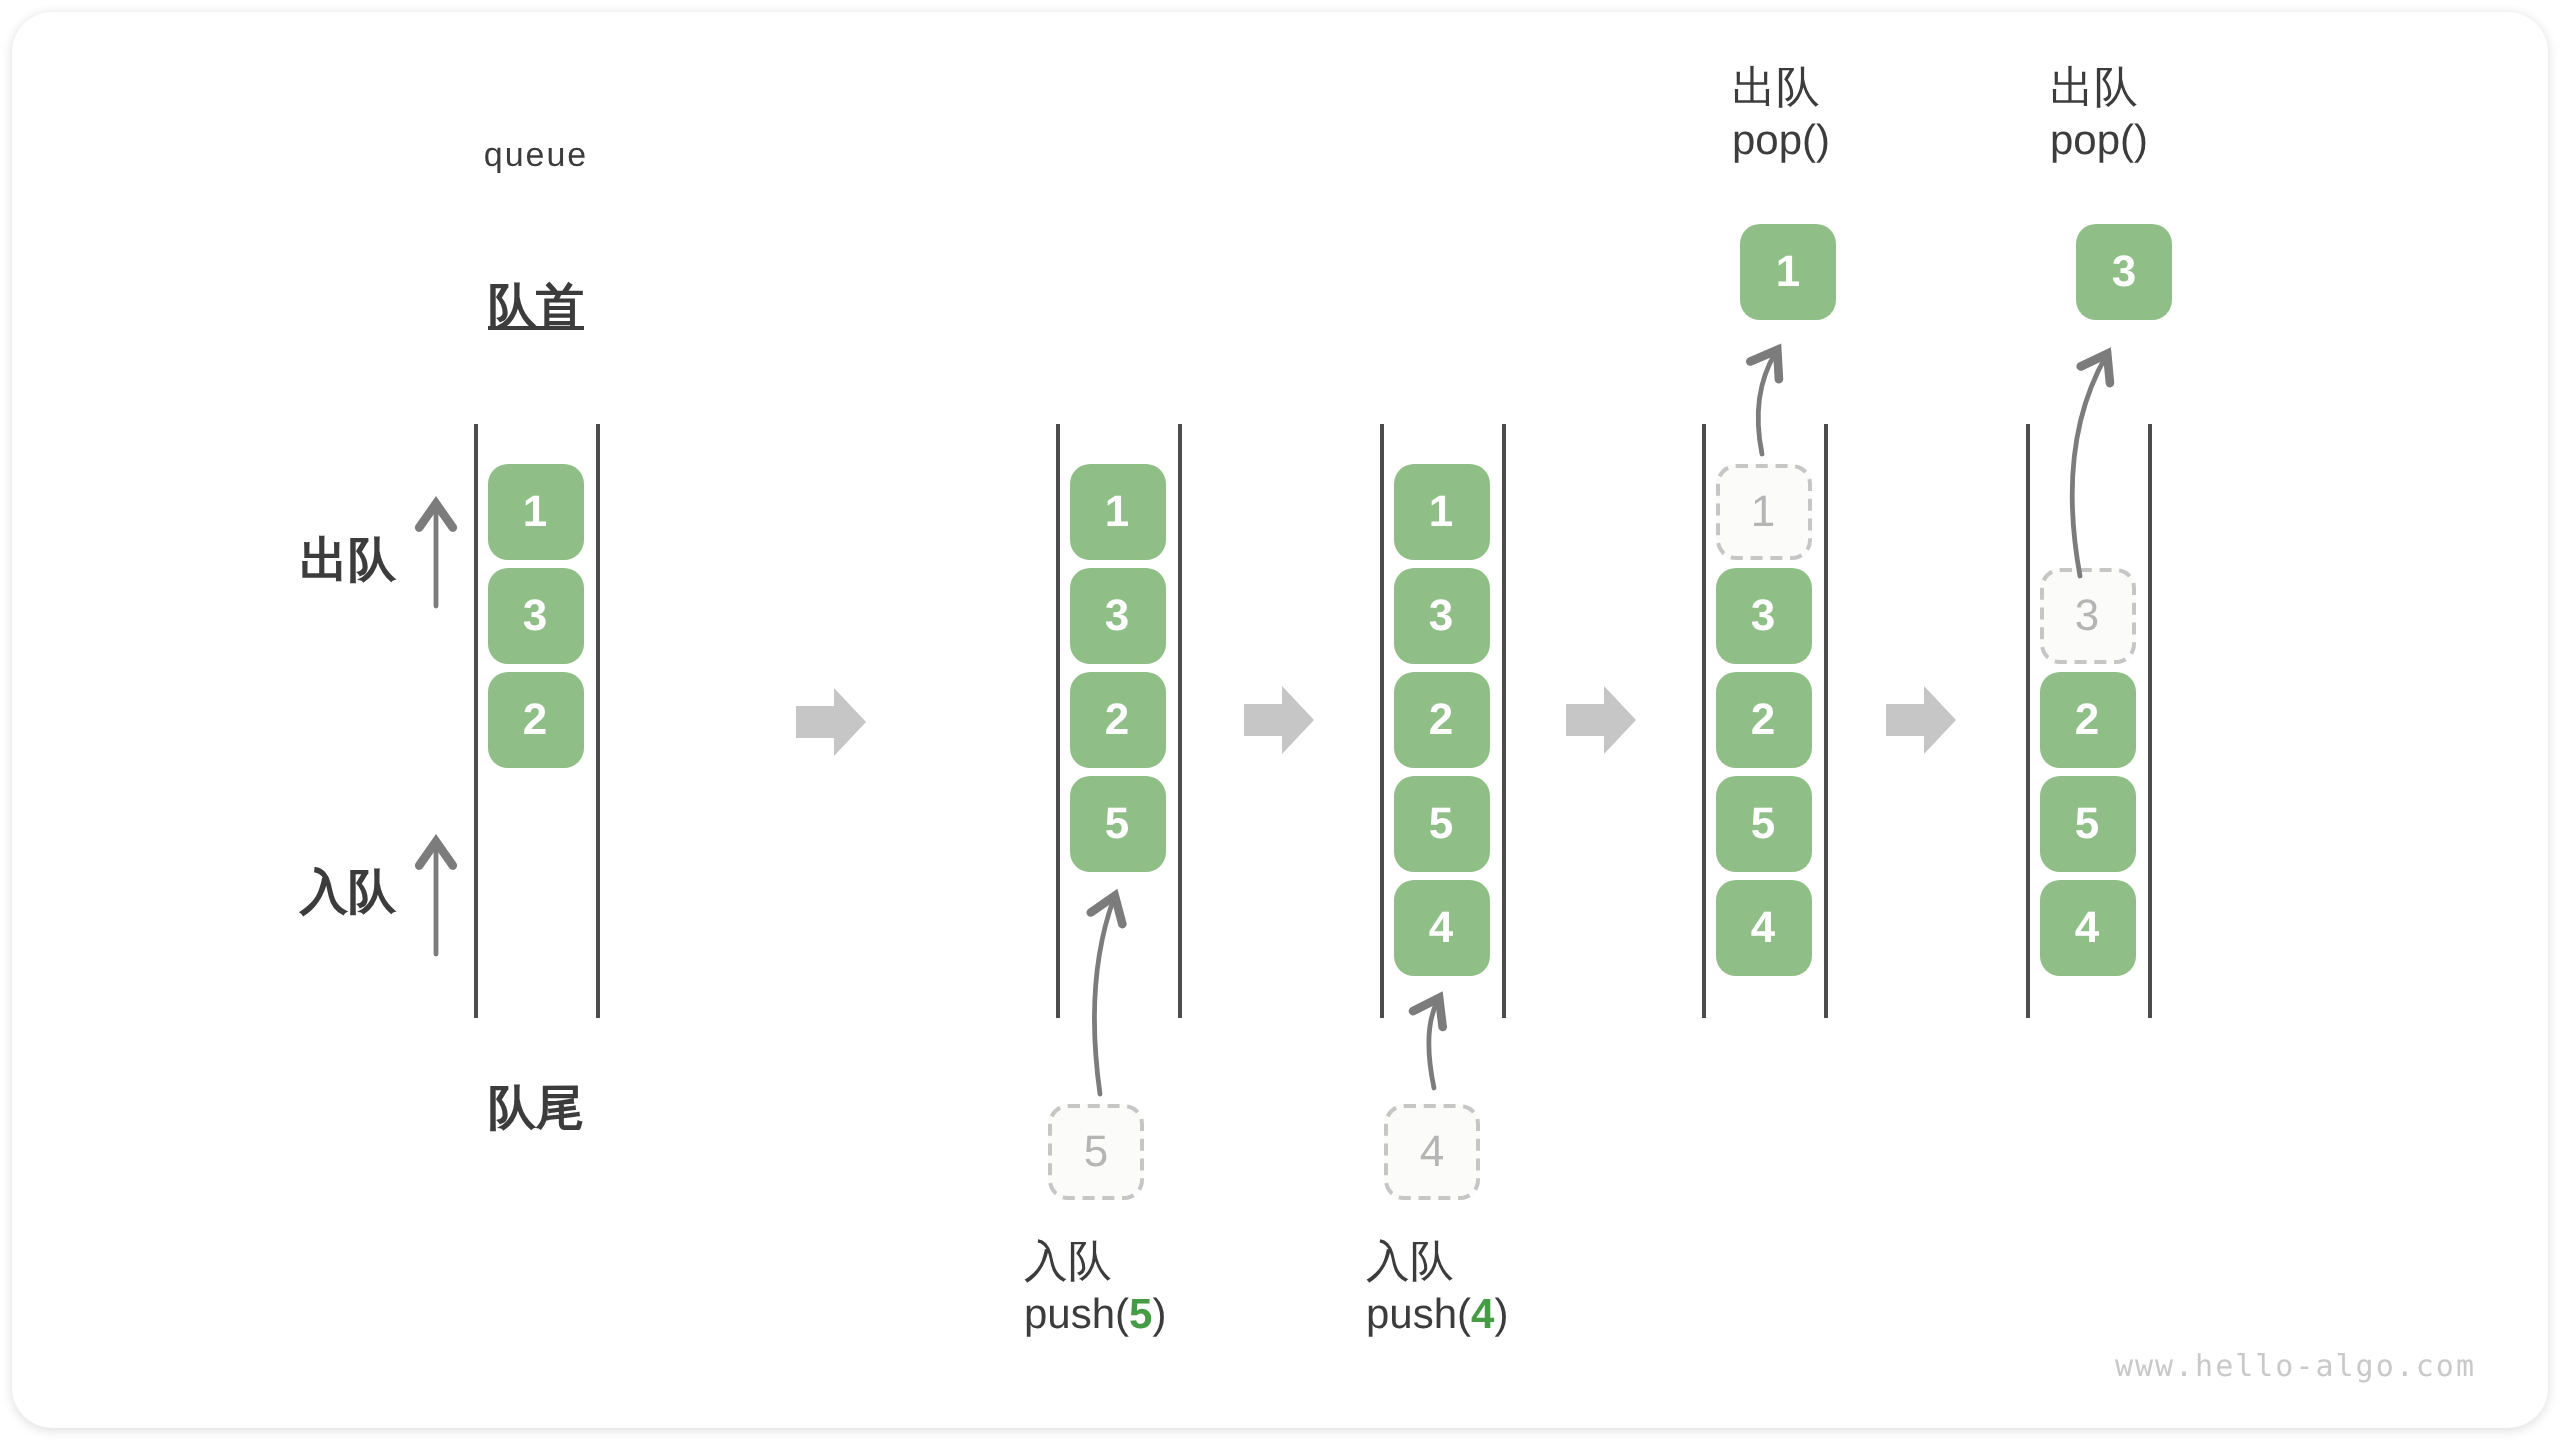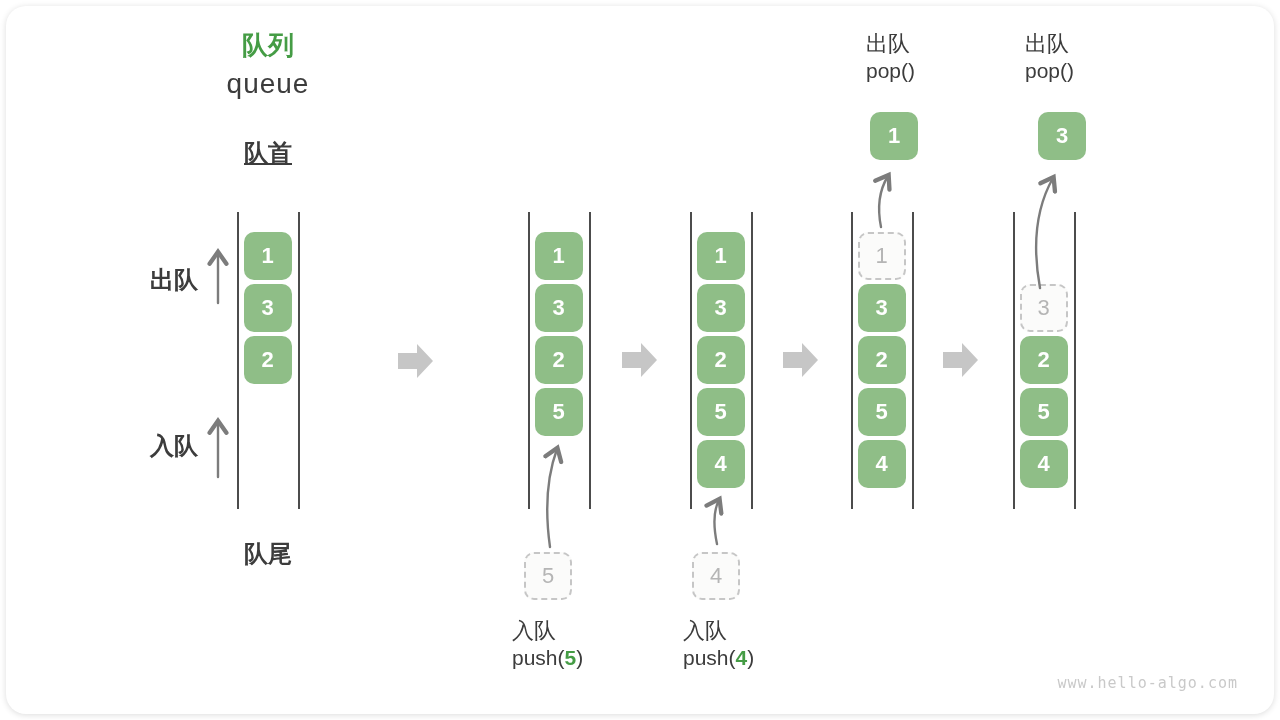--- a/index.html
+++ b/index.html
@@ -9,21 +9,21 @@
     color:var(--dark,#3c3c3c);
   }
   .card{
     position:absolute;left:6px;top:6px;right:6px;bottom:6px;
     background:#ffffff;border-radius:20px;
     box-shadow:0 1px 6px rgba(0,0,0,0.14);
   }
   .abs{position:absolute;}
   .center{text-align:center;}
   .title-zh{left:188px;top:28px;width:160px;font-size:26px;font-weight:bold;color:var(--accent);}
-  .title-en{left:188px;top:68px;width:160px;font-size:28px;letter-spacing:1px;color:var(--dark);}
+  .title-en{left:188px;top:68px;width:160px;font-size:17px;letter-spacing:1px;color:var(--dark);}
   .front-lbl{left:193px;top:137px;width:150px;font-size:24px;font-weight:bold;text-decoration:underline;}
   .rear-lbl{left:193px;top:538px;width:150px;font-size:24px;font-weight:bold;}
   .side-lbl{font-size:24px;font-weight:bold;width:60px;}
   .dequeue-lbl{left:150px;top:264px;}
   .enqueue-lbl{left:150px;top:430px;}
   .wall{width:1.5px;background:var(--line);}
   .cell{
     width:48px;height:48px;border-radius:10px;background:var(--box);
     color:#ffffff;font-size:22px;font-weight:bold;
     display:flex;align-items:center;justify-content:center;
@@ -42,21 +42,20 @@
     font-size:15px;color:var(--watermark);letter-spacing:1px;
   }
   svg#overlay{position:absolute;left:0;top:0;pointer-events:none;}
 </style>
 </head>
 <body>
 
 <div id="canvas" style="--accent: #459C45; --box: #8FBE87; --dark: #3C3C3C; --line: #4C4C4C; --dashedBorder: #C6C6C6; --dashedText: #B5B5B5; --watermark: #C9C9C9;">
   <div class="card"></div>
 
-  <div class="abs center title-zh">队列</div>
   <div class="abs center title-en">queue</div>
 
   <div class="abs center front-lbl">队首</div>
   <div class="abs center rear-lbl">队尾</div>
   <div class="abs side-lbl dequeue-lbl">出队</div>
   <div class="abs side-lbl enqueue-lbl">入队</div>
 
   <div id="columns">
       <div class="abs wall" style="left: 237px; top: 212px; height: 297px;"></div>
       <div class="abs wall" style="left: 298px; top: 212px; height: 297px;"></div>

